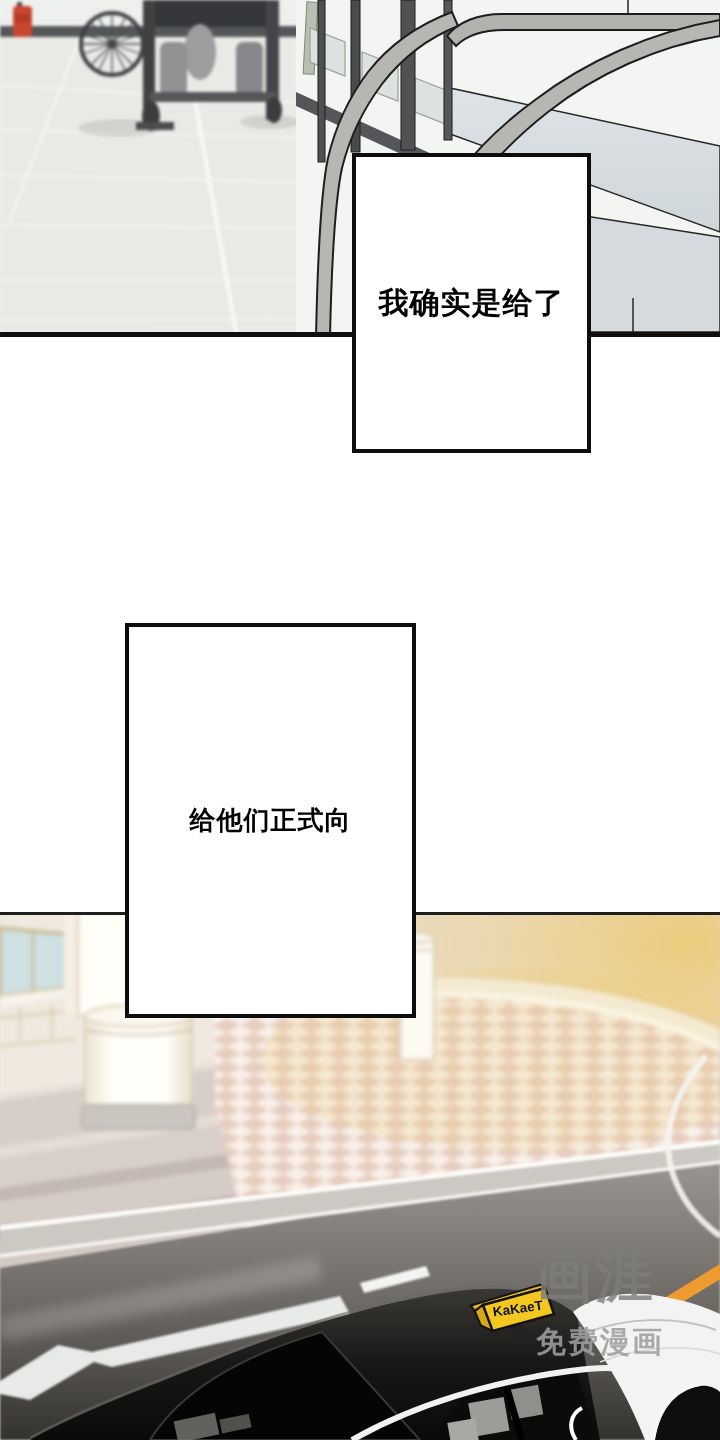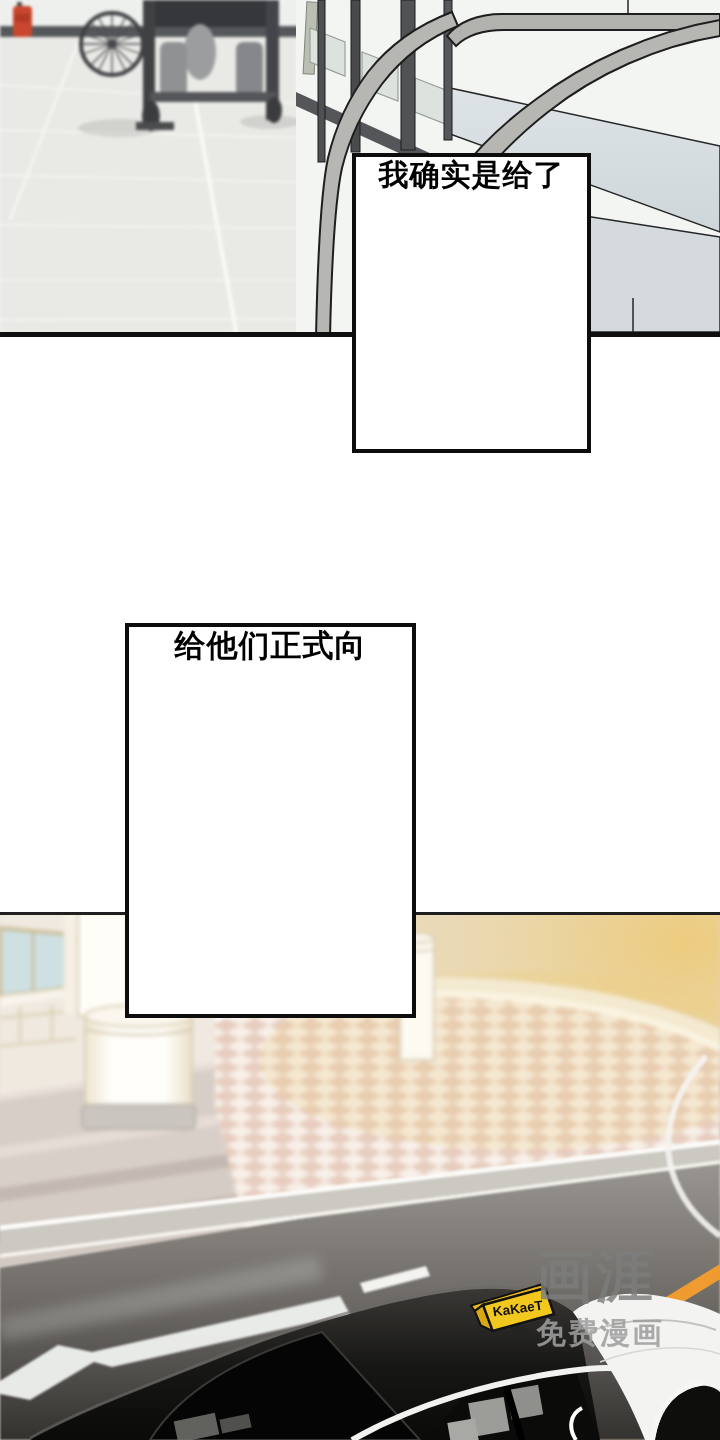--- a/index.html
+++ b/index.html
@@ -2,27 +2,27 @@
 <html><head>
 <meta charset="utf-8">
 <style>
   html,body{margin:0;padding:0;background:#fff;}
   #page{position:relative;width:720px;height:1440px;background:#ffffff;overflow:hidden;
         font-family:"Liberation Sans", sans-serif;}
   .panel-svg{position:absolute;left:0;display:block;}
   #panel1-wrap{top:0;}
   #panel2-wrap{top:912px;}
   .caption-box{position:absolute;background:#ffffff;border:4px solid #0d0d0d;z-index:5;
-               display:flex;flex-direction:column;align-items:center;
+               display:flex;flex-direction:column;align-items:center;justify-content:center;
                color:#000;font-weight:700;text-align:center;}
   #caption1{left:352px;top:153px;width:231px;height:292px;font-size:30px;line-height:36px;letter-spacing:1px;}
-  #caption2{left:125px;top:623px;width:283px;height:387px;font-size:31px;line-height:37px;letter-spacing:1px;}
+  #caption2{left:125px;top:623px;width:283px;height:387px;font-size:26px;line-height:37px;letter-spacing:1px;}
   #watermark{position:absolute;left:536px;top:1244px;z-index:6;text-align:left;}
   #watermark .wm-logo{font-size:57px;font-weight:900;letter-spacing:3px;color:rgba(125,125,125,0.82);line-height:64px;}
-  #watermark .wm-tagline{font-size:30px;font-weight:700;letter-spacing:2px;color:rgba(158,158,158,0.88);margin-top:5px;}
+  #watermark .wm-tagline{font-size:30px;font-weight:700;letter-spacing:2px;color:rgba(158,158,158,0.88);margin-top:14px;}
   .blur16{filter:blur(1.6px);}
   .blur20{filter:blur(2px);}
   .blur08{filter:blur(0.8px);}
 </style>
 </head>
 <body>
 
 <div id="page">
 
   <div id="panel1-wrap" class="panel-svg">

